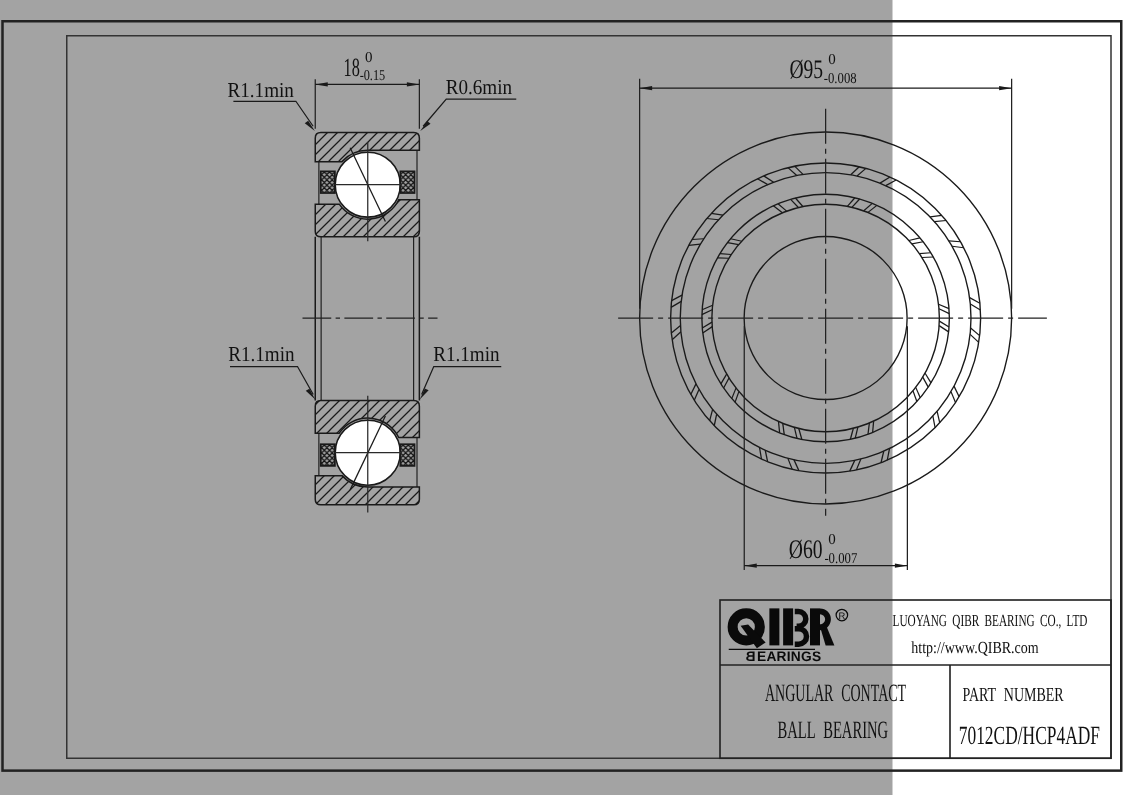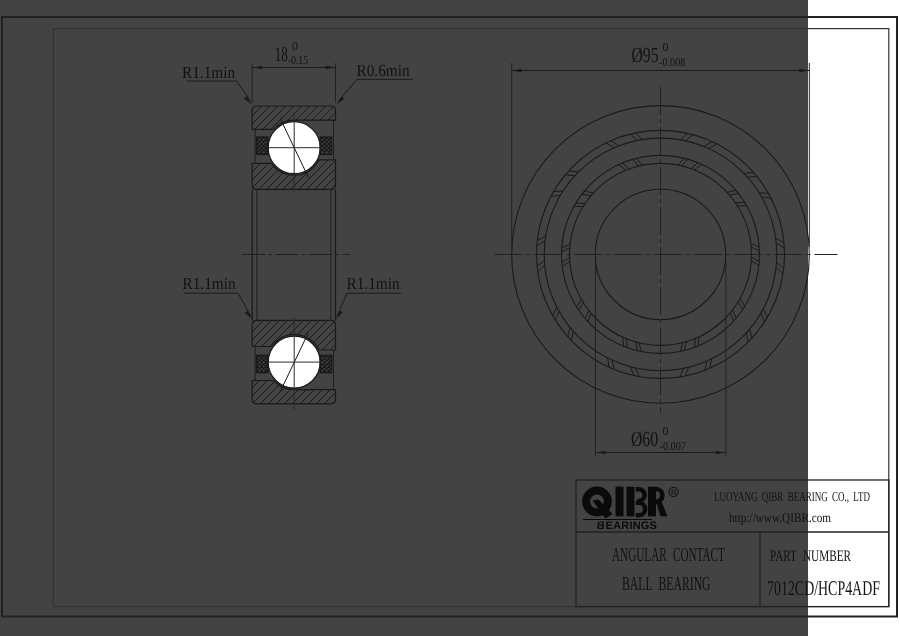--- a/index.html
+++ b/index.html
@@ -1,17 +1,17 @@
 <!DOCTYPE html>
 <html><head>
 <meta charset="utf-8">
 <style>
 html,body{margin:0;padding:0;background:#fff;-webkit-font-smoothing:antialiased;}
 text{text-rendering:geometricPrecision;}
-#page{position:relative;width:808px;height:636px;background:#a21caf;font-family:"Liberation Serif",serif;filter:grayscale(1);}
+#page{position:relative;width:714px;height:636px;background:#a3a3a3;font-family:"Liberation Serif",serif;filter:grayscale(1);}
 svg{position:absolute;left:0;top:0;opacity:0.999;}
 .dimtxt{font-family:"Liberation Serif",serif;fill:#111;}
 </style>
 </head>
 <body>
 <div id="page">
 <svg width="900" height="636" viewBox="0 0 900 636">
 <defs>
 <pattern id="hatch" width="8" height="8" patternUnits="userSpaceOnUse">
   <path d="M-2,2 L2,-2 M-2,10 L10,-2 M6,10 L10,6" stroke="#1a1a1a" stroke-width="1"></path>

